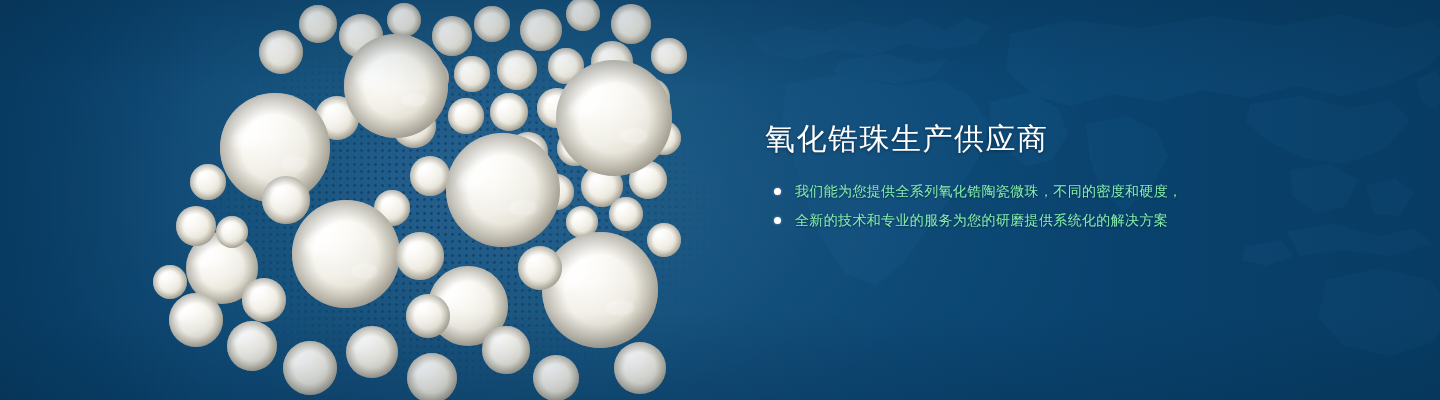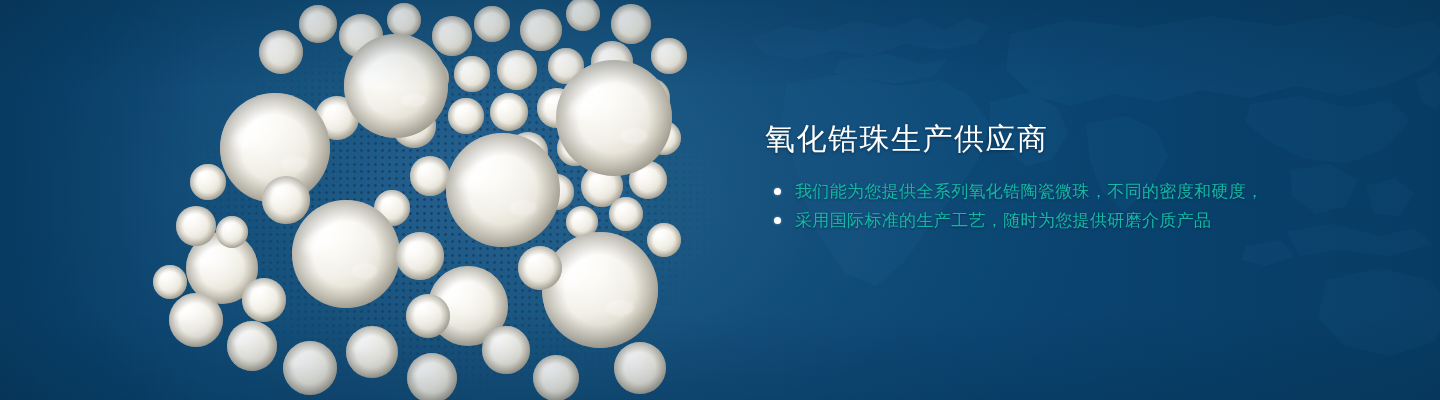--- a/index.html
+++ b/index.html
@@ -71,22 +71,22 @@
     white-space:nowrap;
   }
   .bullets{
     position:absolute; top:168px; left:3px; width:545px;
     list-style:none;
   }
   .bullet{
     position:relative;
     padding-left:27px;
     margin-bottom:6px;
-    color:#14b8a6;
-    font-size:17px;
+    color:#86efac;
+    font-size:14px;
     line-height:23px;
     letter-spacing:.35px;
     text-shadow:0 1px 2px rgba(2,22,42,.5);
   }
   .bullet:last-child{ margin-bottom:0; }
   .dot{
     position:absolute; left:6px; top:8px;
     width:7px; height:7px; border-radius:50%;
     background:#ffffff;
     box-shadow:0 0 3px rgba(255,255,255,.4);
@@ -492,22 +492,22 @@
 
     <div class="title">氧化锆珠生产供应商</div>
 
     <ul class="bullets">
 
       <li class="bullet">
         <span class="dot"></span>
         <span class="ln">我们能为您提供全系列氧化锆陶瓷微珠，不同的密度和硬度，</span>
       </li>
 
-
       <li class="bullet">
         <span class="dot"></span>
-        <span class="ln">采用国际标准的生产工艺，随时为您提供研磨介质产品</span>
+        <span class="ln">全新的技术和专业的服务为您的研磨提供系统化的解决方案</span>
       </li>
+
 
     </ul>
   </div>
 
 </div>
 
 </body></html>

